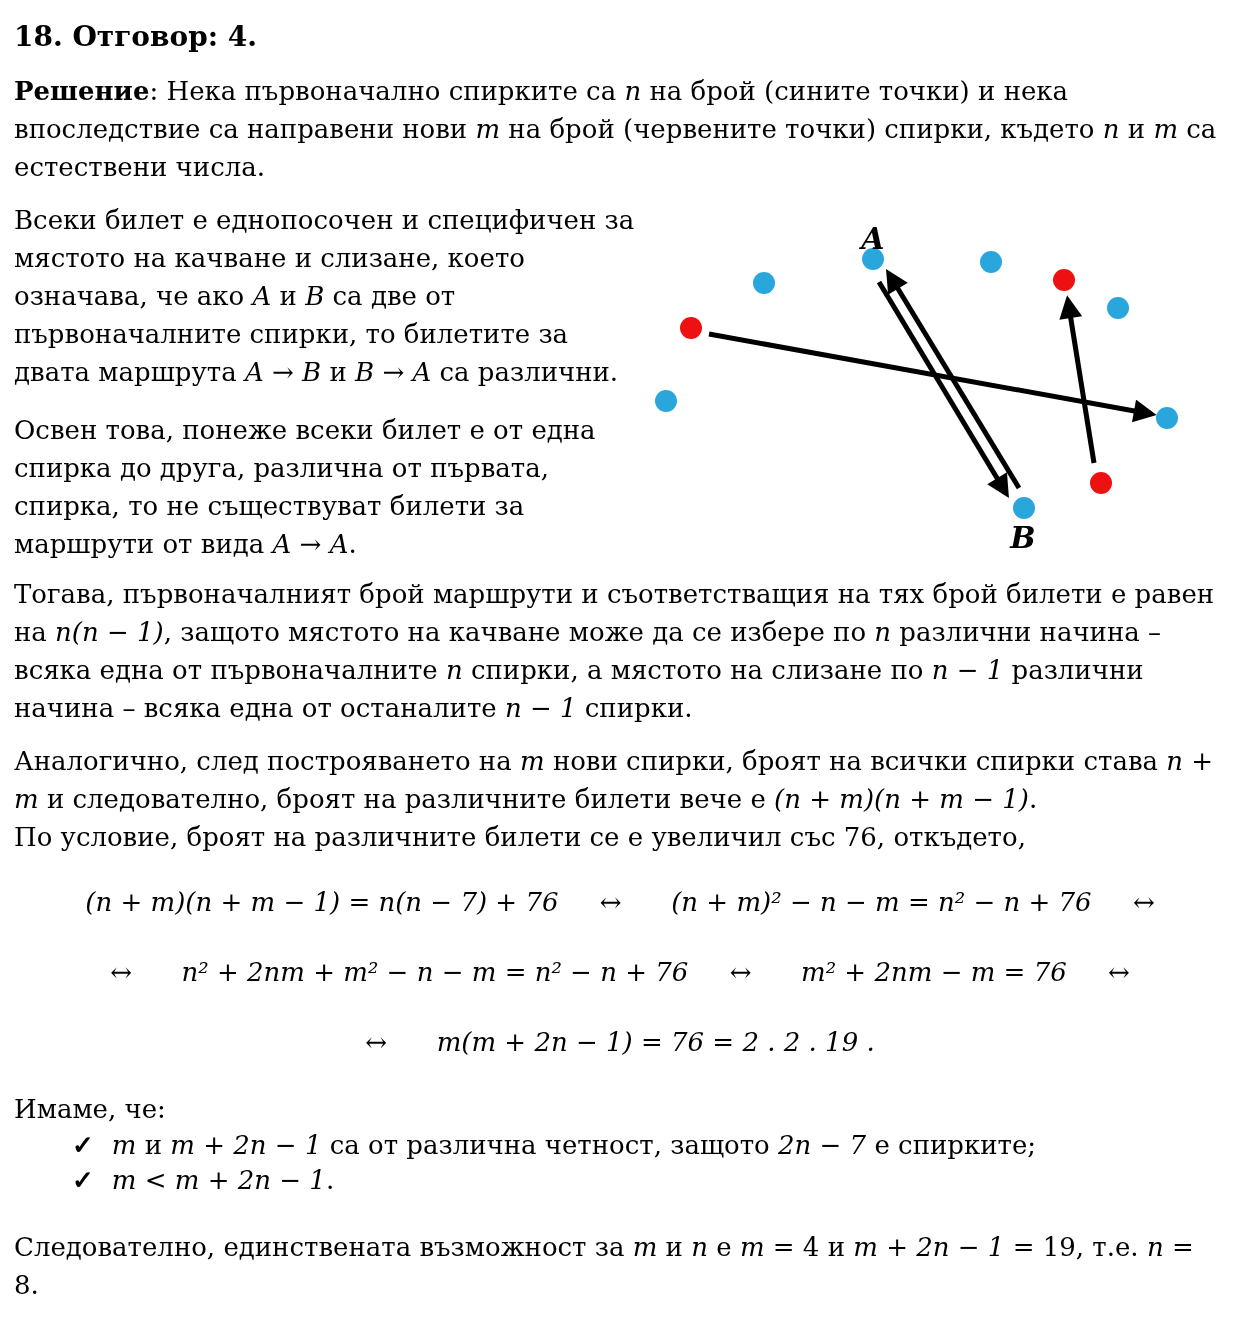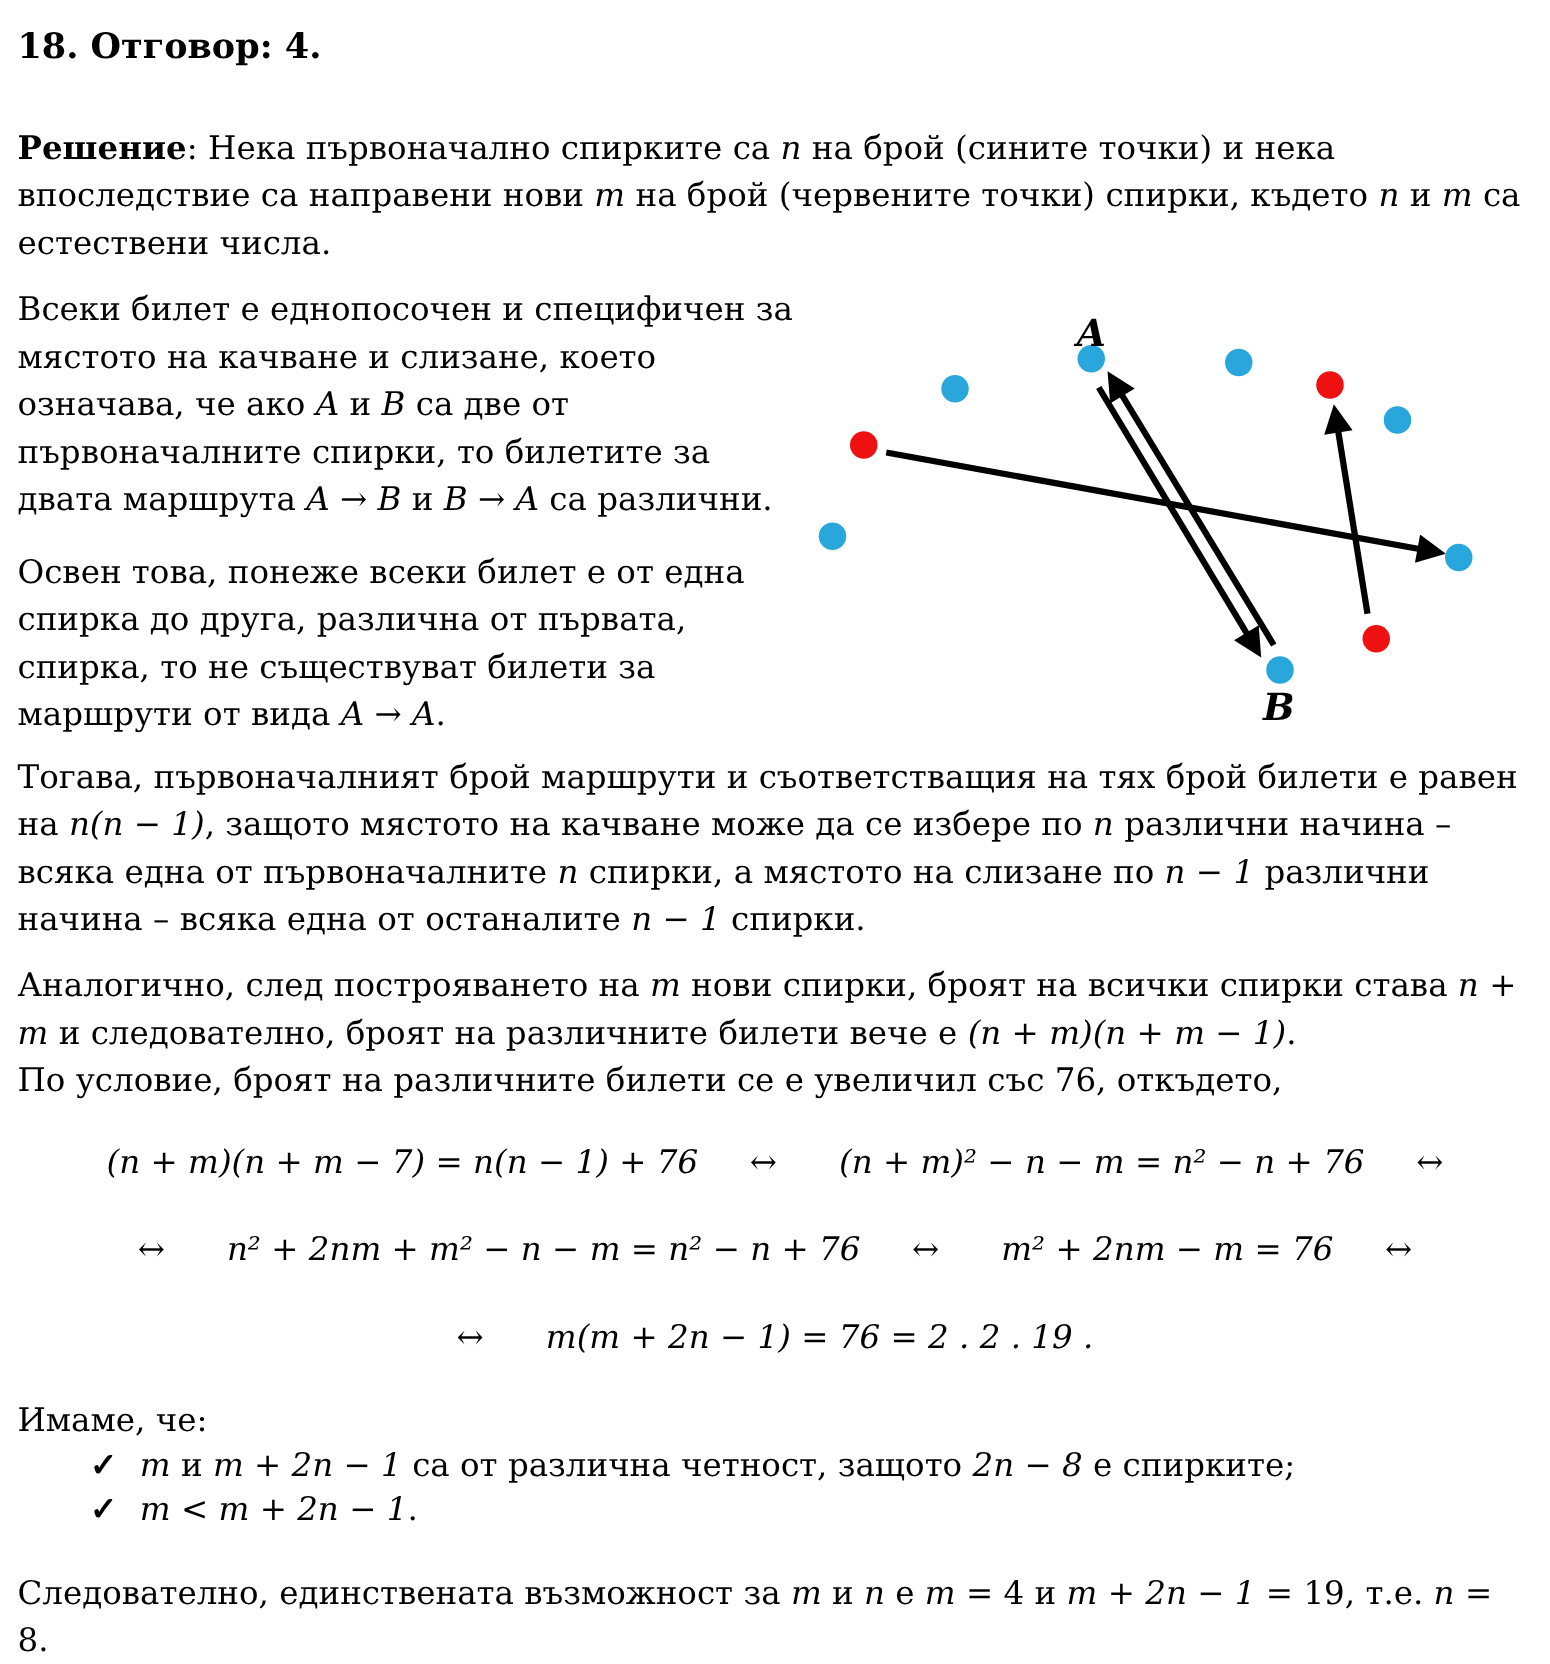--- a/index.html
+++ b/index.html
@@ -12,21 +12,21 @@
     background: #ffffff;
     font-family: "DejaVu Serif", "Liberation Serif", serif;
     font-size: 26px;
     line-height: 38px;
     color: #000000;
     overflow: hidden;
   }
   p { margin: 0; }
   .s-b { font-weight: 700; }
   .s-i { font-style: italic; }
-  .title { font-size: 28px; font-weight: 700; line-height: 38px; margin-bottom: 44px; }
+  .title { font-size: 28px; font-weight: 700; line-height: 38px; margin-bottom: 16px; }
   .intro { margin-bottom: 15px; }
   .cols { display: flex; align-items: flex-start; }
   .leftcol { width: 622px; }
   .leftcol p + p { margin-top: 20px; }
   .figure { width: 590px; height: 362px; }
   .dlabel {
     font-family: "DejaVu Serif", "Liberation Serif", serif;
     font-style: italic; font-weight: 700; font-size: 30px;
     text-anchor: middle; fill: #000;
   }
@@ -83,26 +83,26 @@
         </svg>
     </div>
   </div>
 
   <p class="p-initial"><span>Тогава, първоначалният брой маршрути и съответстващия на тях брой билети е равен на </span><span class="s-i">n(n − 1)</span><span>, защото мястото на качване може да се избере по </span><span class="s-i">n</span><span> различни начина – всяка една от първоначалните </span><span class="s-i">n</span><span> спирки, а мястото на слизане по </span><span class="s-i">n − 1</span><span> различни начина – всяка една от останалите </span><span class="s-i">n − 1</span><span> спирки.</span></p>
 
   <p class="p-after"><span>Аналогично, след построяването на </span><span class="s-i">m</span><span> нови спирки, броят на всички спирки става </span><span class="s-i">n + m</span><span> и следователно, броят на различните билети вече е </span><span class="s-i">(n + m)(n + m − 1)</span><span>.</span></p>
 
   <p class="p-cond"><span>По условие, броят на различните билети се е увеличил със 76, откъдето,</span></p>
 
-  <div class="eq eq1"><span class="s-i">(n + m)(n + m − 7) = n(n − 1) + 76</span><span>     ↔      </span><span class="s-i">(n + m)² − n − m = n² − n + 76</span><span>     ↔</span></div>
+  <div class="eq eq1"><span class="s-i">(n + m)(n + m − 1) = n(n − 7) + 76</span><span>     ↔      </span><span class="s-i">(n + m)² − n − m = n² − n + 76</span><span>     ↔</span></div>
   <div class="eq eq2"><span>↔      </span><span class="s-i">n² + 2nm + m² − n − m = n² − n + 76</span><span>     ↔      </span><span class="s-i">m² + 2nm − m = 76</span><span>     ↔</span></div>
   <div class="eq eq3"><span>↔      </span><span class="s-i">m(m + 2n − 1) = 76 = 2 . 2 . 19 .</span></div>
 
   <p class="list-intro"><span>Имаме, че:</span></p>
 
   <ul class="checks">
-    <li><span class="check">✓</span><span><span class="s-i">m</span><span> и </span><span class="s-i">m + 2n − 1</span><span> са от различна четност, защото </span><span class="s-i">2n − 8</span><span> е спирките;</span></span></li>
+    <li><span class="check">✓</span><span><span class="s-i">m</span><span> и </span><span class="s-i">m + 2n − 1</span><span> са от различна четност, защото </span><span class="s-i">2n − 7</span><span> е спирките;</span></span></li>
     <li><span class="check">✓</span><span><span class="s-i">m</span><span> &lt; </span><span class="s-i">m + 2n − 1</span><span>.</span></span></li>
   </ul>
 
   <p class="conclusion"><span>Следователно, единствената възможност за </span><span class="s-i">m</span><span> и </span><span class="s-i">n</span><span> е </span><span class="s-i">m</span><span> = 4 и </span><span class="s-i">m + 2n − 1</span><span> = 19, т.е. </span><span class="s-i">n</span><span> = 8.</span></p>
 
 </div>
 
 </body></html>

